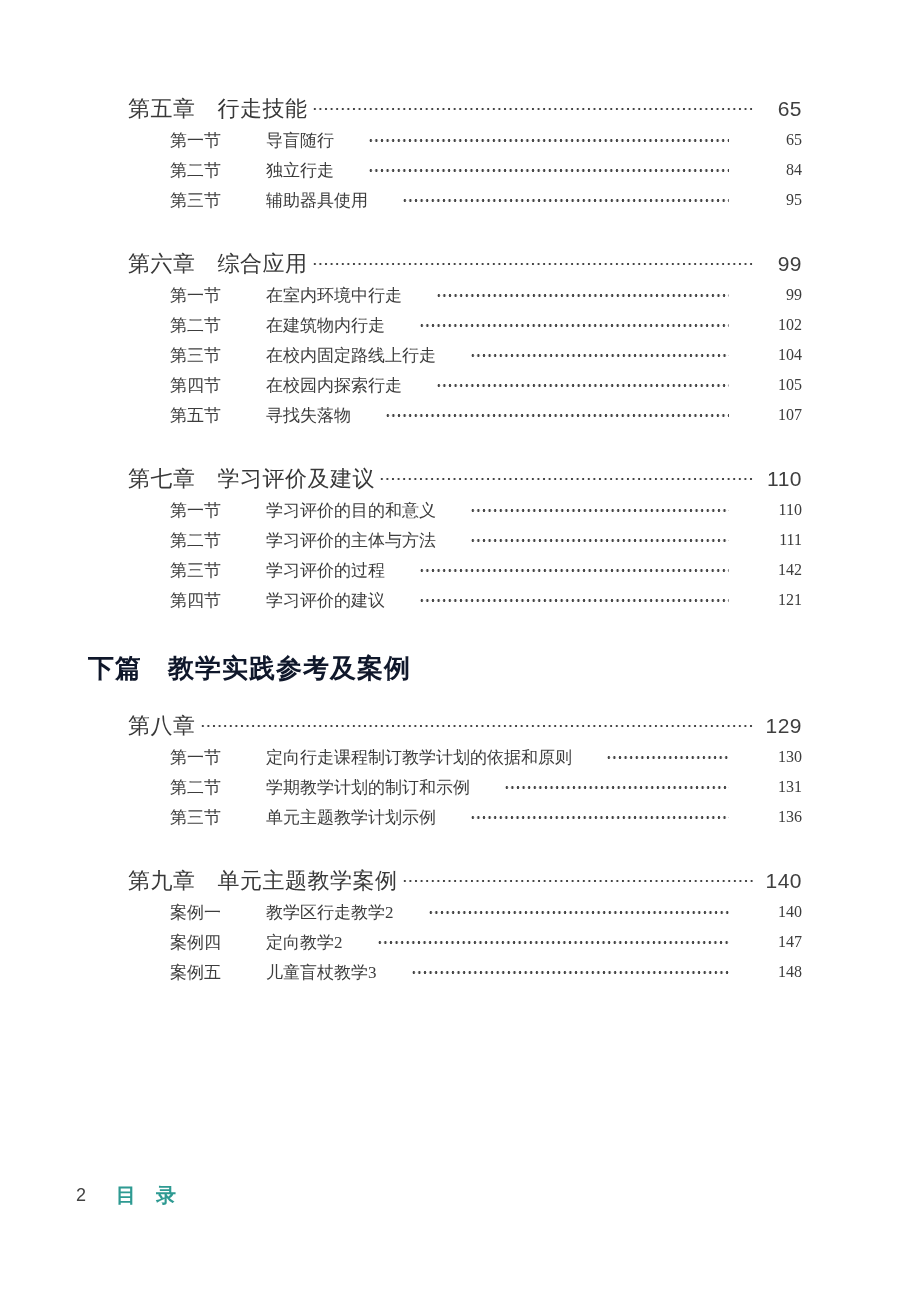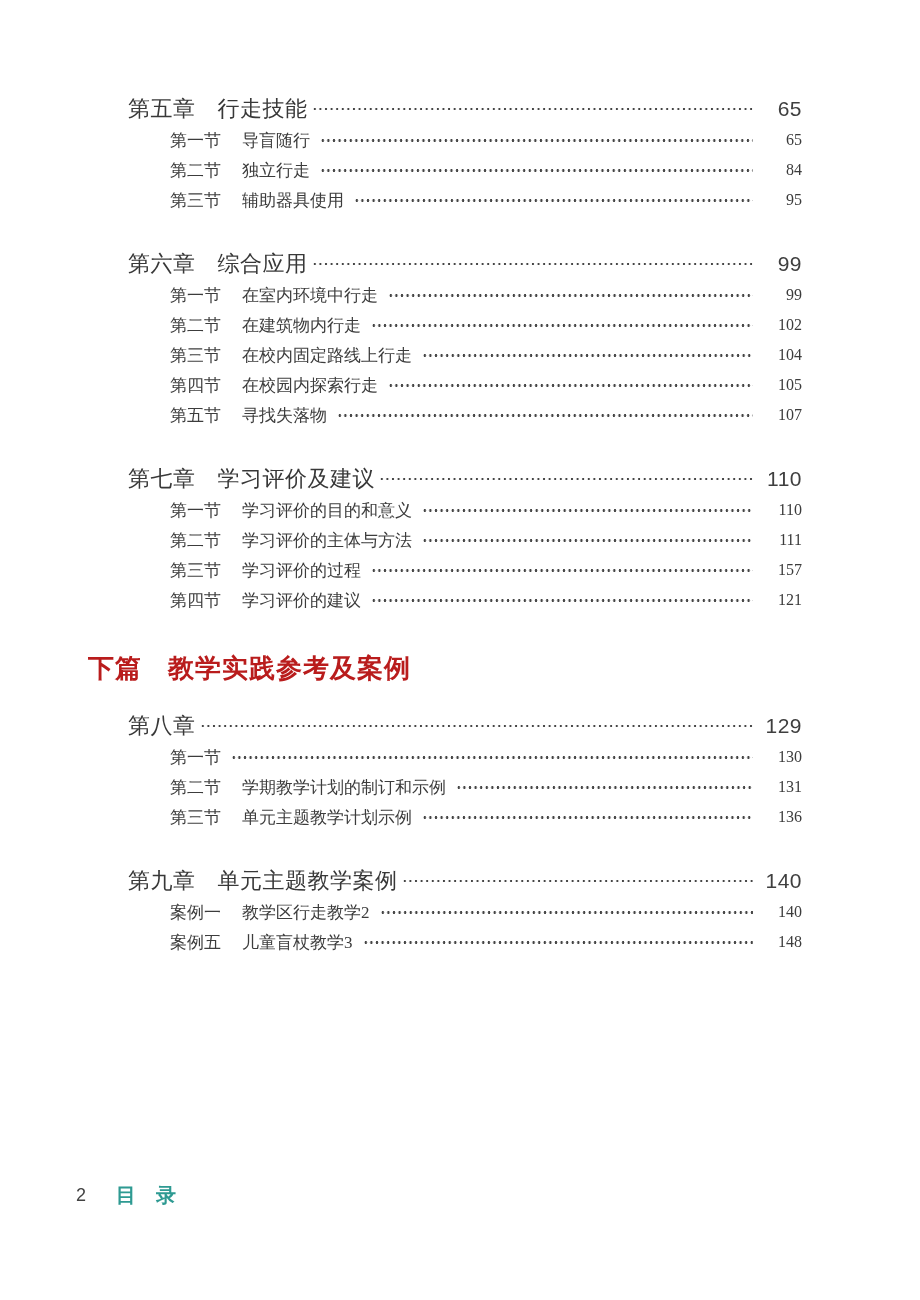--- a/index.html
+++ b/index.html
@@ -25,20 +25,21 @@
     font-size:22px;
     color:#383838;
     letter-spacing:0.5px;
   }
   .chapter-row .ttl { margin-left:22px; }
   .section-row {
     height:30px;
     font-size:17px;
     padding-left:42px;
     color:#3c3c3c;
+    gap:24px;
   }
   .section-row .ttl { margin-left:21px; }
   .leader {
     flex:1 1 auto;
     height:1em;
     background-image:radial-gradient(circle, #454545 1.12px, transparent 1.5px);
     background-size:5.6px 100%;
     background-repeat:repeat-x;
     background-position:0 center;
   }
@@ -55,21 +56,21 @@
     font-size:16px;
     color:#3c3c3c;
   }
   .part-heading {
     display:flex; align-items:center;
     height:42px;
     margin:0 0 20px -40px;
     font-family:"Liberation Sans", sans-serif;
     font-size:26px;
     font-weight:600;
-    color:#b91c1c;
+    color:#0f172a;
     letter-spacing:1px;
   }
   .part-heading .part-title { margin-left:26px; }
   .footer {
     position:absolute;
     left:76px; top:1182px;
     display:flex; align-items:center;
   }
   .footer .pagenum {
     font-family:"Liberation Sans", sans-serif;
@@ -169,41 +170,42 @@
         <div class="row section-row">
           <span class="lbl">第二节</span>
           <span class="ttl">学习评价的主体与方法</span>
           <span class="leader sec-leader"></span>
           <span class="pg sec-pg">111</span>
         </div>
         <div class="row section-row">
           <span class="lbl">第三节</span>
           <span class="ttl">学习评价的过程</span>
           <span class="leader sec-leader"></span>
-          <span class="pg sec-pg">157</span>
+          <span class="pg sec-pg">142</span>
         </div>
         <div class="row section-row">
           <span class="lbl">第四节</span>
           <span class="ttl">学习评价的建议</span>
           <span class="leader sec-leader"></span>
           <span class="pg sec-pg">121</span>
         </div>
       </div>
       <div class="part-heading">
         <span class="part-label">下篇</span>
         <span class="part-title">教学实践参考及案例</span>
       </div>
       <div class="block">
         <div class="row chapter-row">
           <span class="lbl">第八章</span>
           <span class="leader ch-leader"></span>
           <span class="pg ch-pg">129</span>
         </div>
         <div class="row section-row">
           <span class="lbl">第一节</span>
+          <span class="ttl">定向行走课程制订教学计划的依据和原则</span>
           <span class="leader sec-leader"></span>
           <span class="pg sec-pg">130</span>
         </div>
         <div class="row section-row">
           <span class="lbl">第二节</span>
           <span class="ttl">学期教学计划的制订和示例</span>
           <span class="leader sec-leader"></span>
           <span class="pg sec-pg">131</span>
         </div>
         <div class="row section-row">
@@ -218,20 +220,26 @@
           <span class="lbl">第九章</span>
           <span class="ttl">单元主题教学案例</span>
           <span class="leader ch-leader"></span>
           <span class="pg ch-pg">140</span>
         </div>
         <div class="row section-row">
           <span class="lbl">案例一</span>
           <span class="ttl">教学区行走教学2</span>
           <span class="leader sec-leader"></span>
           <span class="pg sec-pg">140</span>
+        </div>
+        <div class="row section-row">
+          <span class="lbl">案例四</span>
+          <span class="ttl">定向教学2</span>
+          <span class="leader sec-leader"></span>
+          <span class="pg sec-pg">147</span>
         </div>
         <div class="row section-row">
           <span class="lbl">案例五</span>
           <span class="ttl">儿童盲杖教学3</span>
           <span class="leader sec-leader"></span>
           <span class="pg sec-pg">148</span>
         </div>
       </div>
     </main>
 

